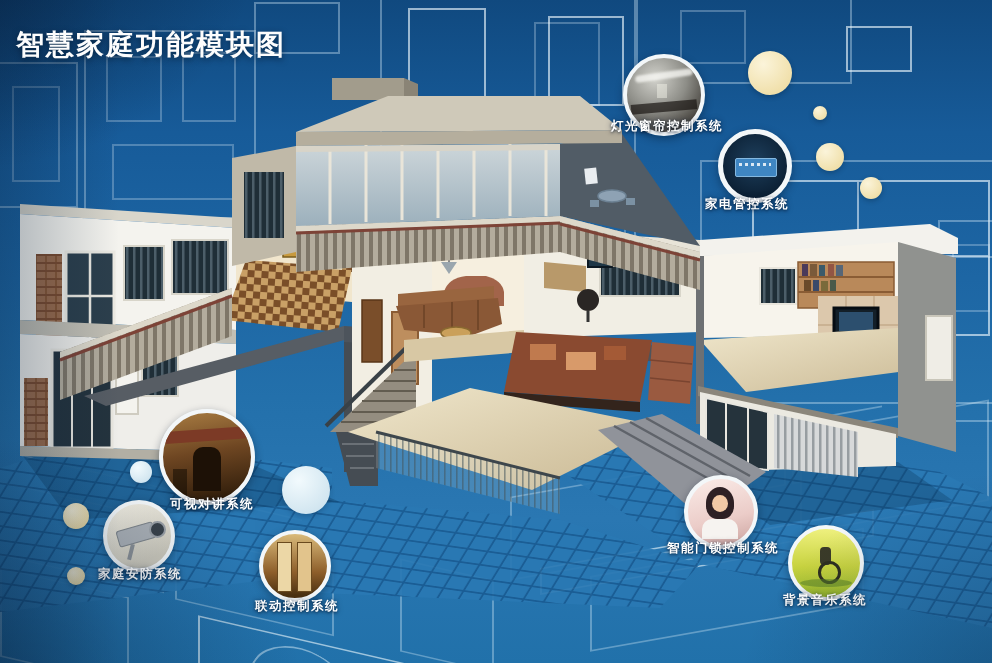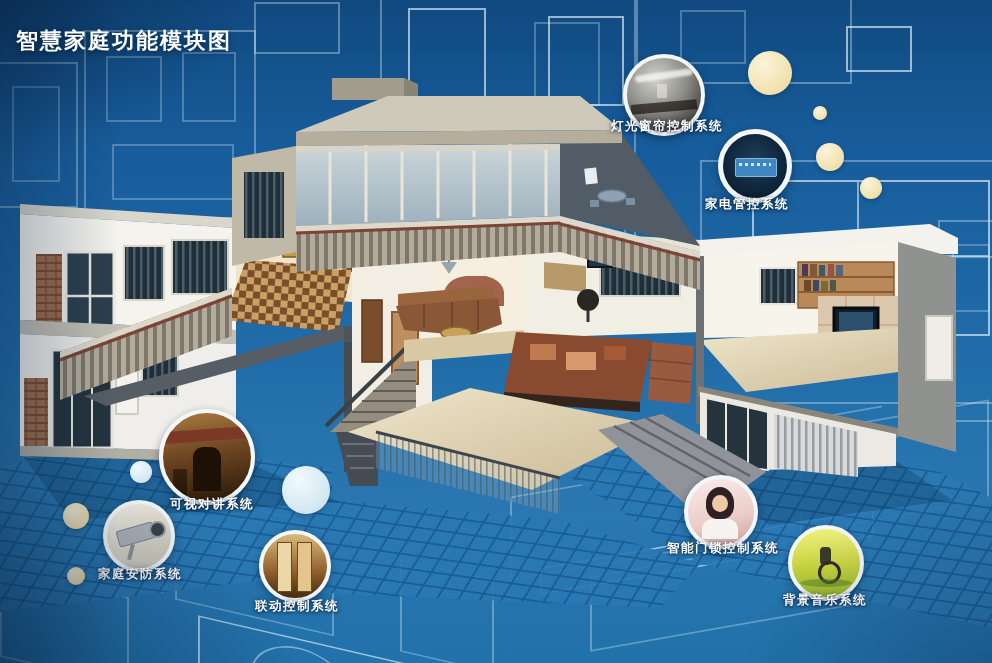--- a/index.html
+++ b/index.html
@@ -19,21 +19,21 @@
   .plan-right{left:480px;top:468px;width:540px;height:270px;transform:skewY(-10deg) scaleY(.85);transform-origin:top left;}
   .pl{position:absolute;border:2px solid rgba(214,235,248,.42);}
   .pl-bright{border-color:rgba(242,252,255,.7);}
   .pl-arc{border-radius:50%;border:2px solid transparent;border-left-color:rgba(230,245,252,.55);border-top-color:rgba(230,245,252,.55);transform:rotate(25deg);}
   .vig{position:absolute;inset:0;pointer-events:none;background:
     radial-gradient(420px 300px at -40px -40px, rgba(5,25,50,.55), transparent 70%),
     radial-gradient(520px 380px at -60px 700px, rgba(4,22,46,.5), transparent 70%),
     radial-gradient(420px 320px at 1040px 700px, rgba(6,28,54,.35), transparent 72%),
     linear-gradient(90deg, rgba(6,30,58,.30), transparent 12%);}
   
-  .title{position:absolute;left:16px;top:26px;color:#fdfdfd;font-size:22px;font-weight:bold;
+  .title{position:absolute;left:16px;top:26px;color:#fdfdfd;font-size:28px;font-weight:bold;
          letter-spacing:2px;text-shadow:0 2px 6px rgba(0,20,40,.65);}
   
   svg.house{position:absolute;left:0;top:0;width:992px;height:663px;}
   
   .dot{position:absolute;border-radius:50%;}
   .dot-cream{background:radial-gradient(circle at 35% 30%, #fbf4da, #f0dfa9 75%, #e6d091);box-shadow:0 2px 5px rgba(0,25,50,.30);}
   .dot-blue{background:radial-gradient(circle at 35% 30%, #f2fafd, #cfe4ef 80%);box-shadow:0 2px 5px rgba(0,25,50,.25);}
   
   .ph{position:absolute;border-radius:50%;border:4px solid #f3f7f9;overflow:hidden;
       box-shadow:0 3px 8px rgba(0,20,40,.40);}

